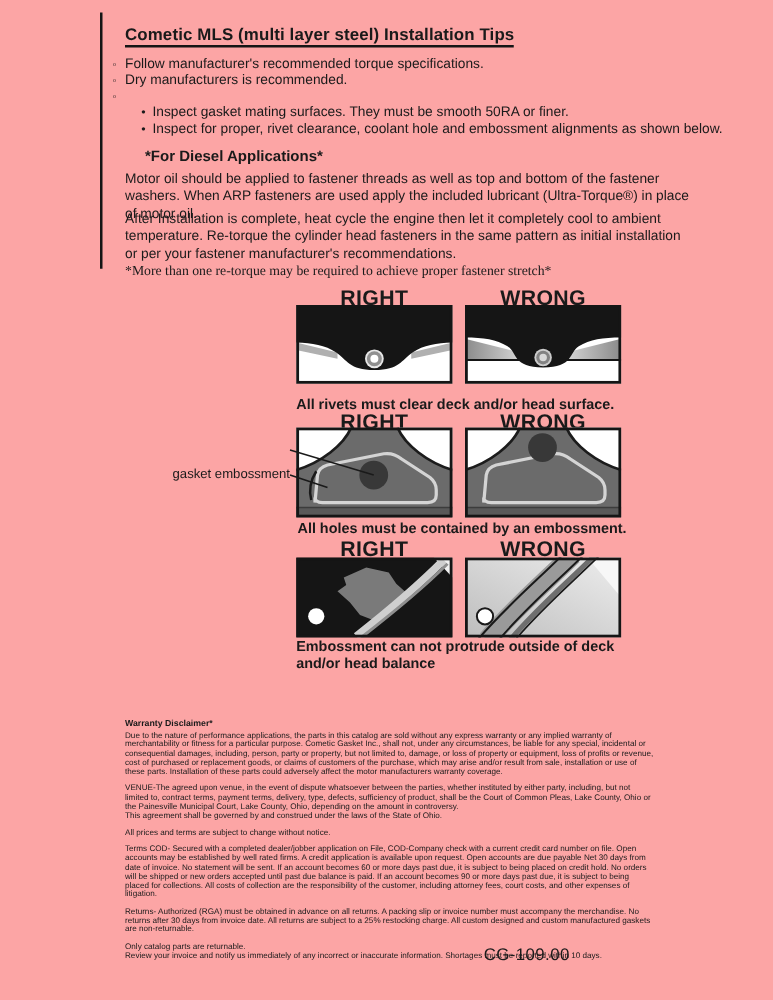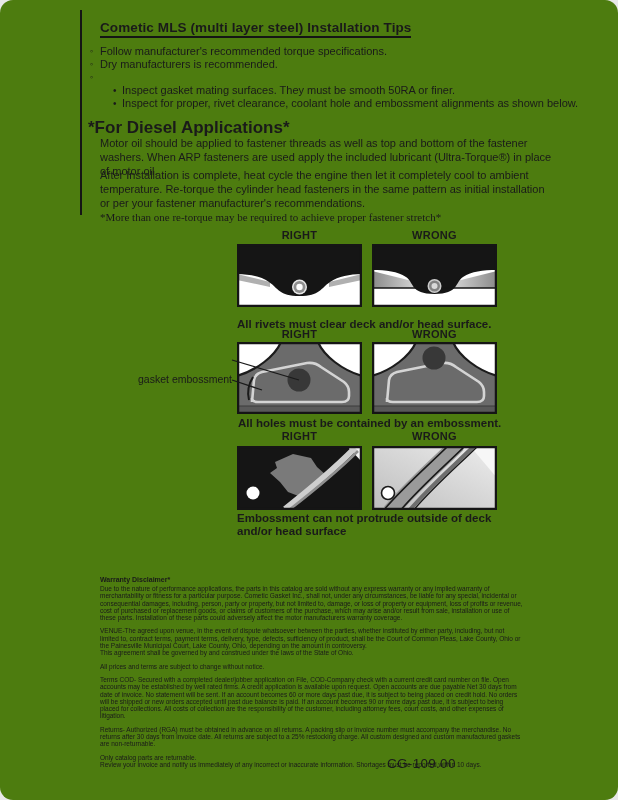--- a/index.html
+++ b/index.html
@@ -1,32 +1,32 @@
 <!DOCTYPE html>
 <html><head>
 <meta charset="utf-8">
 <style>
   html,body{margin:0;padding:0;background:#e8e8e8;}
-  .page{position:relative;width:618px;height:800px;background:#4d7c0f;overflow:hidden;
-        font-family:"Liberation Sans","DejaVu Sans",sans-serif;color:#1a1a1a;border-radius:13px;}
+  .page{position:relative;width:618px;height:800px;background:#fca5a5;overflow:hidden;
+        font-family:"Liberation Sans","DejaVu Sans",sans-serif;color:#1a1a1a;}
   .abs{position:absolute;}
   .vline{left:80px;top:10px;width:2px;height:205px;background:#151515;}
   .title{left:100px;top:20px;font-size:13.5px;font-weight:bold;
          border-bottom:2px solid #151515;padding-bottom:1px;letter-spacing:.1px;}
   .tips{left:90px;top:45px;font-size:11px;line-height:13px;}
   .tip-row{display:flex;}
   .tip-row .b{width:10px;flex:0 0 10px;font-size:9px;line-height:13px;}
   .tip-sub{margin-left:23px;}
   .tip-sub .b{width:9px;flex:0 0 9px;font-size:10px;}
-  .diesel-h{left:88px;top:118px;font-size:17px;font-weight:bold;}
+  .diesel-h{left:116px;top:118px;font-size:12px;font-weight:bold;}
   .body-p{font-size:11px;line-height:14px;width:452px;}
   .p1{left:100px;top:136px;}
   .p2{left:100px;top:168px;}
   .p3{left:100px;top:210px;font-family:Liberation Serif, serif;}
-  .dg-h{width:125px;text-align:center;font-size:11px;font-weight:bold;letter-spacing:.3px;}
+  .dg-h{width:125px;text-align:center;font-size:17px;font-weight:bold;letter-spacing:.3px;}
   .cap{font-size:11.5px;font-weight:bold;line-height:13px;}
   .lbl{width:120px;text-align:right;font-size:10.5px;line-height:11.5px;white-space:pre-line;}
   .legal{left:100px;top:585px;width:424px;}
   .legal p{margin:0 0 6px 0;font-size:6.5px;line-height:7.3px;white-space:pre-line;}
   .legal-h{left:100px;top:576px;font-size:7px;font-weight:bold;}
   .pagenum{left:387px;top:756px;font-size:13.5px;letter-spacing:.3px;text-align:right;}
   svg{display:block;}
 </style>
 </head>
 <body>
@@ -166,21 +166,21 @@
     <path d="M86,-2 C66,18 40,40 18,66" fill="none" stroke="#9a9a9a" stroke-width="16"></path>
     <path d="M78,-2 C58,18 32,40 10,66" fill="none" stroke="#1a1a1a" stroke-width="1.6"></path>
     <path d="M95,-2 C75,18 49,40 27,66" fill="none" stroke="#1a1a1a" stroke-width="1.6"></path>
     <path d="M104,-2 C84,18 58,40 36,66" fill="none" stroke="#6e6e6e" stroke-width="4"></path>
     <path d="M108,-2 C88,18 62,40 40,66" fill="none" stroke="#1a1a1a" stroke-width="1.4"></path>
     <circle cx="16" cy="47" r="6.5" fill="#ffffff" stroke="#1a1a1a" stroke-width="1.6"></circle>
     <rect x="1" y="1" width="123" height="62" fill="none" stroke="#151515" stroke-width="2.5"></rect>
   </svg>
 
   <div class="abs cap" style="left:237px;top:512px;white-space:pre-line">Embossment can not protrude outside of deck
-and/or head surface</div>
+and/or head balance</div>
 
   <div class="abs legal-h">Warranty Disclaimer*</div>
   <div class="abs legal">
     <p>Due to the nature of performance applications, the parts in this catalog are sold without any express warranty or any implied warranty of merchantability or fitness for a particular purpose.  Cometic Gasket Inc., shall not, under any circumstances, be liable for any special, incidental or consequential damages, including, person, party or property, but not limited to, damage, or loss of property or equipment, loss of profits or revenue, cost of purchased or replacement goods, or claims of customers of the purchase, which may arise and/or result from sale, installation or use of these parts.  Installation of these parts could adversely affect the motor manufacturers warranty coverage.</p>
     <p>VENUE-The agreed upon venue, in the event of dispute whatsoever between the parties, whether instituted by either party, including, but not limited to, contract terms, payment terms, delivery, type, defects, sufficiency of product, shall be the Court of Common Pleas, Lake County, Ohio or the Painesville Municipal Court, Lake County, Ohio, depending on the amount in controversy.
 This agreement shall be governed by and construed under the laws of the State of Ohio.</p>
     <p>All prices and terms are subject to change without notice.</p>
     <p>Terms COD- Secured with a completed dealer/jobber application on File, COD-Company check with a current credit card number on file.  Open accounts may be established by well rated firms.  A credit application is available upon request.  Open accounts are due payable Net 30 days from date of invoice.  No statement will be sent.  If an account becomes 60 or more days past due, it is subject to being placed on credit hold.  No orders will be shipped or new orders accepted until past due balance is paid.  If an account becomes 90 or more days past due, it is subject to being placed for collections.  All costs of collection are the responsibility of the customer, including attorney fees, court costs, and other expenses of litigation.</p>
     <p>Returns- Authorized (RGA) must be obtained in advance on all returns.  A packing slip or invoice number must accompany the merchandise.  No returns after 30 days from invoice date.  All returns are subject to a 25% restocking charge.  All custom designed and custom manufactured gaskets are non-returnable.</p>
     <p>Only catalog parts are returnable.

